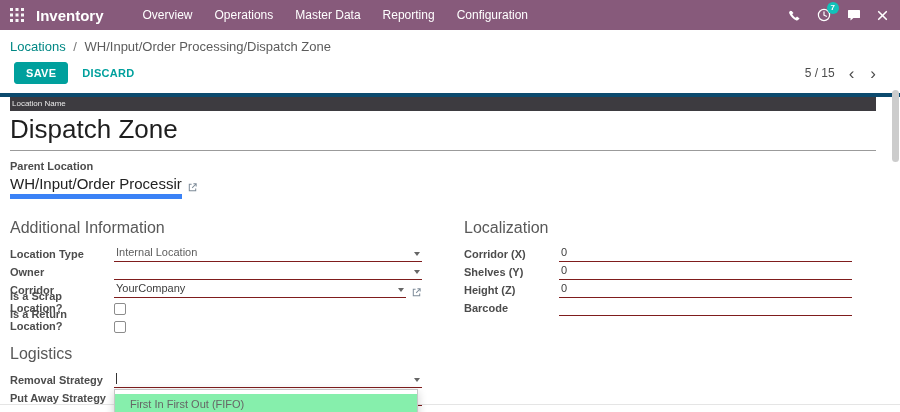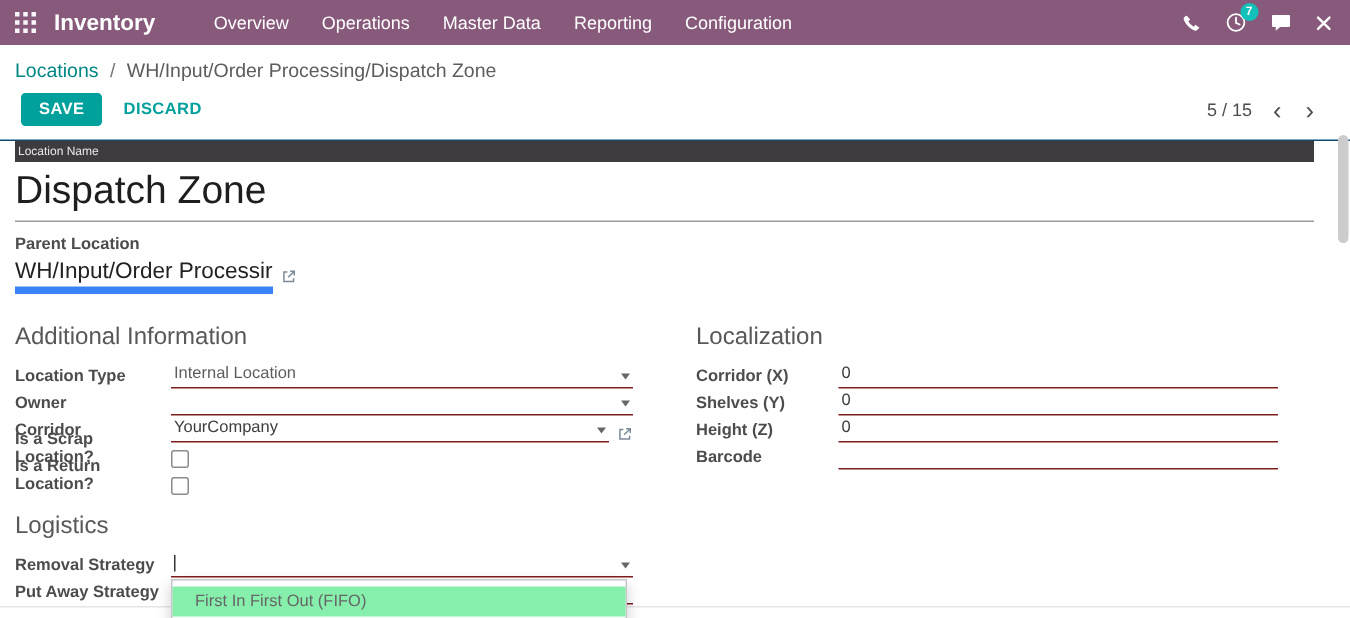--- a/index.html
+++ b/index.html
@@ -14,21 +14,21 @@
   .nav-item { font-size: 12px; padding: 5px 11px; cursor: pointer; white-space: nowrap; }
   .nav-right { margin-left: auto; display: flex; align-items: center; gap: 16px; }
   .icon-btn { position: relative; display: flex; align-items: center; cursor: pointer; }
   .badge { position: absolute; top: -6px; right: -8px; background: #12c2ba; color: #fff; font-size: 8px; font-weight: 700; border-radius: 8px; padding: 1px 4px; line-height: 1.2; }
   .user { display: flex; align-items: center; gap: 6px; font-size: 12px; cursor: pointer; }
   .avatar { width: 18px; height: 18px; border-radius: 50%; overflow: hidden; display: inline-flex; }
   .caret { display: inline-block; width: 0; height: 0; border-left: 4px solid transparent; border-right: 4px solid transparent; border-top: 4px solid #555; }
   .caret-light { border-top-color: #f3eef2; }
 
   
-  .control { padding: 6px 18px 0 10px; border-bottom: 1px solid #0c4a6e; }
+  .control { padding: 6px 18px 0 10px; border-bottom: 4px solid #0c4a6e; }
   .breadcrumb { font-size: 13px; padding: 3px 0 7px; }
   .breadcrumb a { color: #008784; text-decoration: none; cursor: pointer; }
   .breadcrumb .sep { color: #777; margin: 0 4px; }
   .breadcrumb .current { color: #5c5c5c; }
   .actions-row { display: flex; align-items: center; padding: 1px 4px 9px; }
   .btn-save { background: #00A09D; color: #fff; font-size: 11px; font-weight: 700; letter-spacing: .3px; border: 1px solid #00A09D; border-radius: 3px; padding: 4px 11px; cursor: pointer; font-family: inherit; }
   .btn-discard { background: none; border: none; color: #00A09D; font-size: 11px; font-weight: 700; letter-spacing: .3px; margin-left: 14px; cursor: pointer; font-family: inherit; }
   .pager { margin-left: auto; display: flex; align-items: center; gap: 12px; font-size: 12px; color: #4c4c4c; }
   .pager-btn { background: none; border: none; font-size: 17px; line-height: 1; color: #4c4c4c; cursor: pointer; font-family: inherit; padding: 0 2px; }
 

